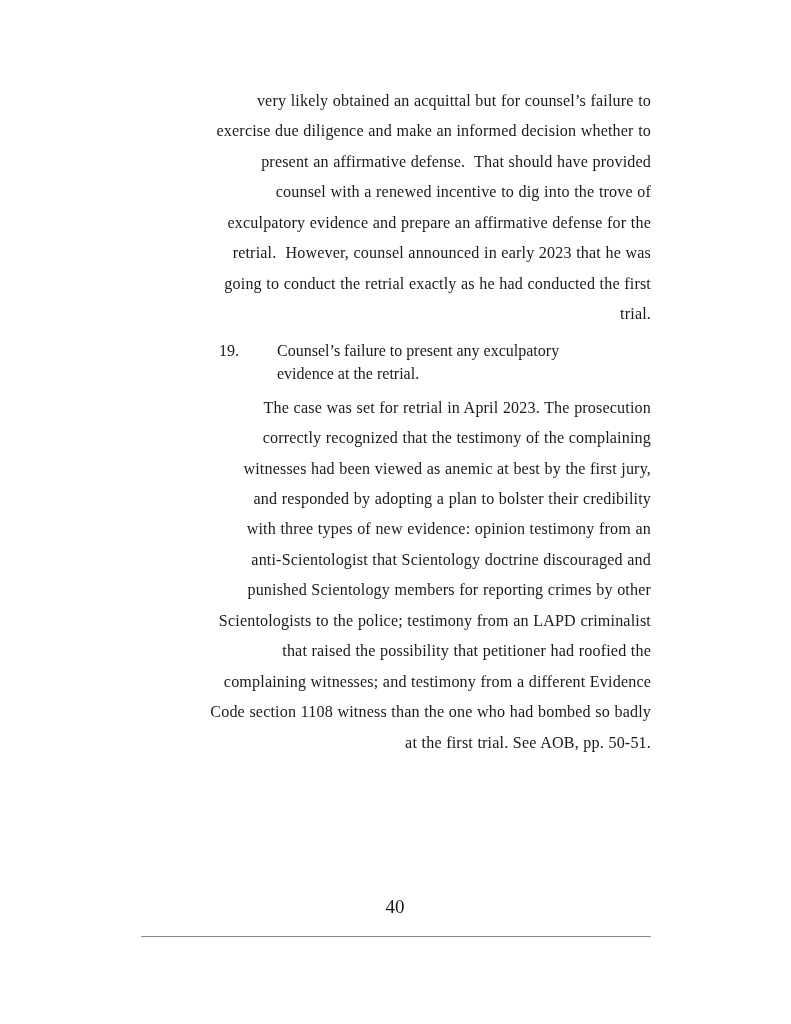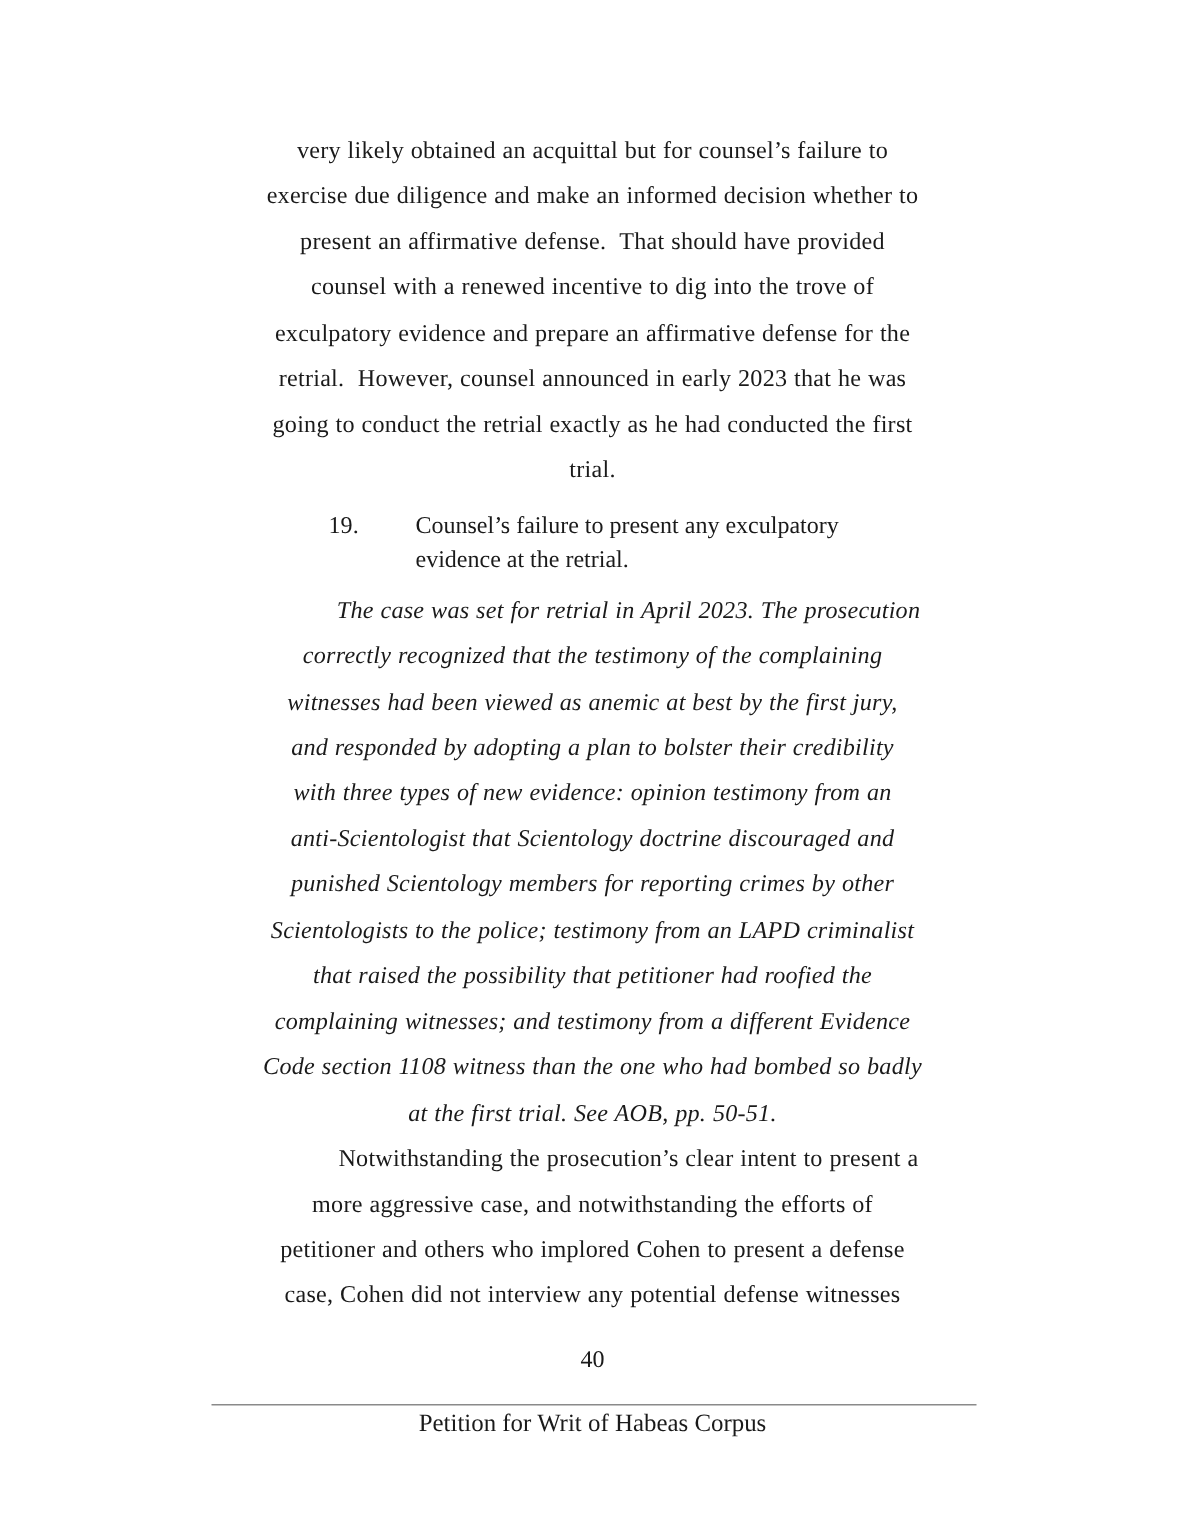--- a/index.html
+++ b/index.html
@@ -28,21 +28,21 @@
     position: absolute;
     left: 139px;
     top: 86px;
     width: 512px;
   }
 
   .body-line,
   .body-para {
     font-size: 16.1px;
     line-height: 30.45px;
-    text-align: center;
+    text-align: right;
     color: #1a1a1a;
     letter-spacing: 0.01em;
     word-spacing: 0.02em;
     margin: 0;
   }
 
   
   .hard-wrapped {
     white-space: pre-wrap;
   }
@@ -73,31 +73,30 @@
     display: block;
     margin-left: 44px;     
     font-size: 16px;
     line-height: 23px;
     color: #1a1a1a;
     white-space: pre-line;
   }
 
   .gap-before-para {
     margin-top: 7px;
-    font-style: italic;
   }
 
   
   .page-number {
     position: absolute;
     left: 139px;
     width: 512px;
     top: 897px;
     text-align: center;
-    font-size: 16px;
+    font-size: 19px;
     line-height: 20px;
     color: #1a1a1a;
   }
 
   .footer-rule {
     position: absolute;
     left: 141px;
     top: 928px;
     width: 510px;
     height: 1px;
@@ -144,26 +143,21 @@
 and responded by adopting a plan to bolster their credibility
 with three types of new evidence: opinion testimony from an
 anti-Scientologist that Scientology doctrine discouraged and
 punished Scientology members for reporting crimes by other
 Scientologists to the police; testimony from an LAPD criminalist
 that raised the possibility that petitioner had roofied the
 complaining witnesses; and testimony from a different Evidence
 Code section 1108 witness than the one who had bombed so badly
 at the first trial. See AOB, pp. 50-51.</p>
 
-    <p class="body-para hard-wrapped para-indent">Notwithstanding the prosecution’s clear intent to present a
-more aggressive case, and notwithstanding the efforts of
-petitioner and others who implored Cohen to present a defense
-case, Cohen did not interview any potential defense witnesses</p>
 
   </div>
 
   <div class="page-number">40</div>
 
   <hr class="footer-rule">
 
-  <div class="footer-title">Petition for Writ of Habeas Corpus</div>
 
 </div>
 
 </body></html>

